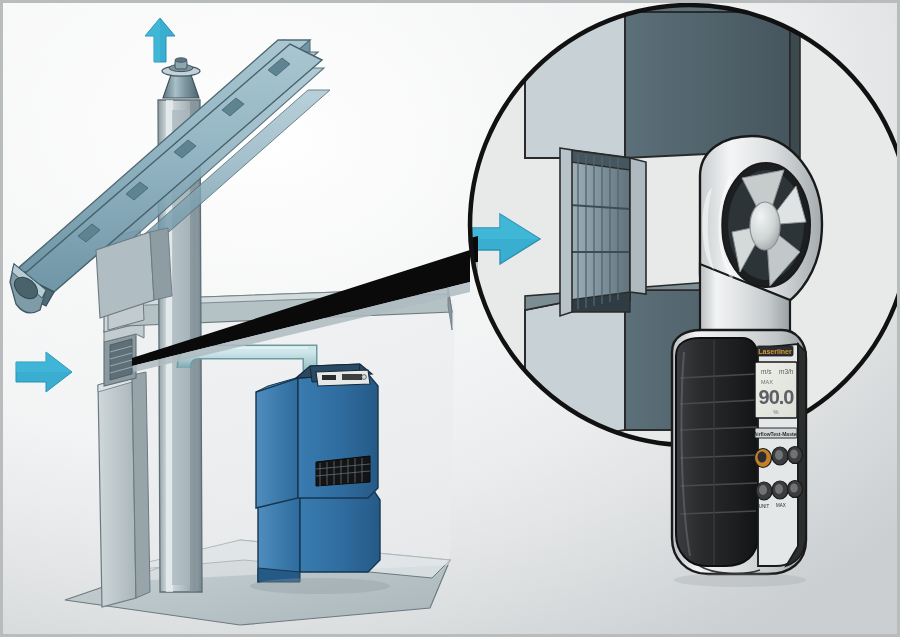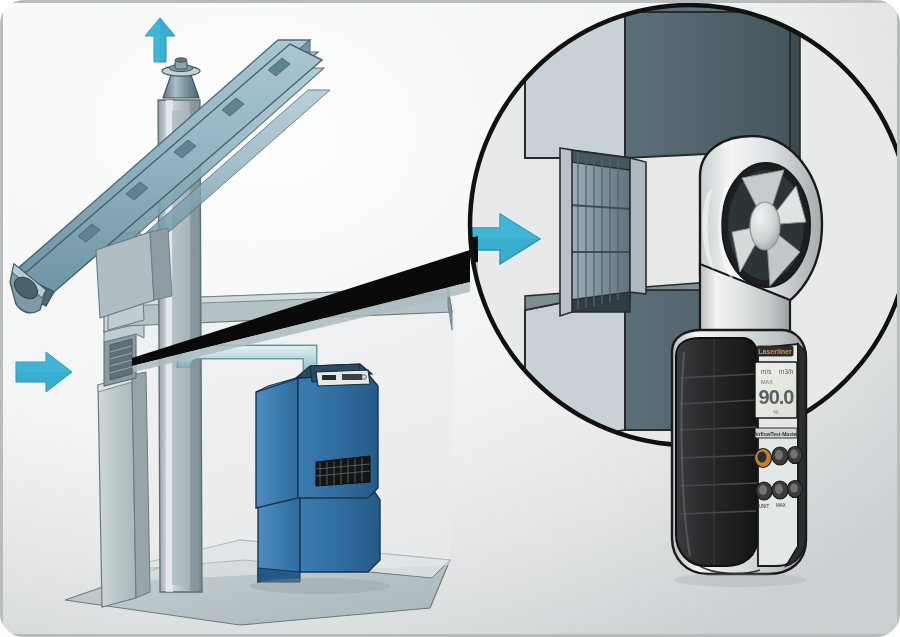--- a/index.html
+++ b/index.html
@@ -1,21 +1,20 @@
 <!DOCTYPE html>
 <html><head>
 <meta charset="utf-8">
 <title>Technical Illustration</title>
 <style>
   html,body{margin:0;padding:0;background:#ffffff;}
   body{font-family:"Liberation Sans",sans-serif;}
   #scene{
     position:relative;width:900px;height:637px;overflow:hidden;
     background:#ffffff;
-    border-radius:24px;
   }
   #svgroot{position:absolute;left:0;top:0;width:900px;height:637px;}
 </style>
 </head>
 <body>
 
 <div id="scene">
 
   <svg id="svgroot" viewBox="0 0 900 637" xmlns="http://www.w3.org/2000/svg">
     <defs>

